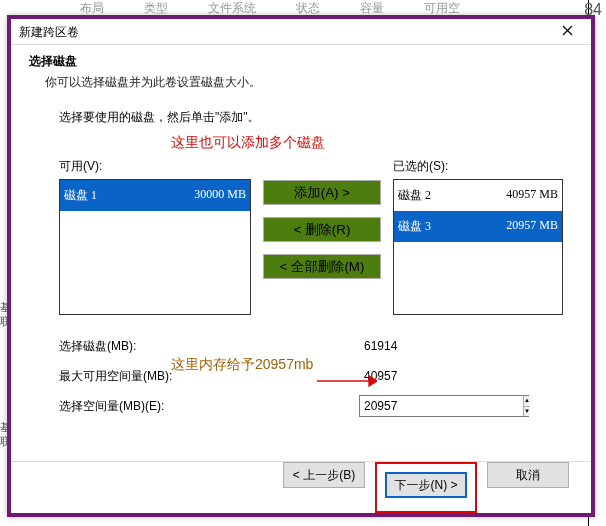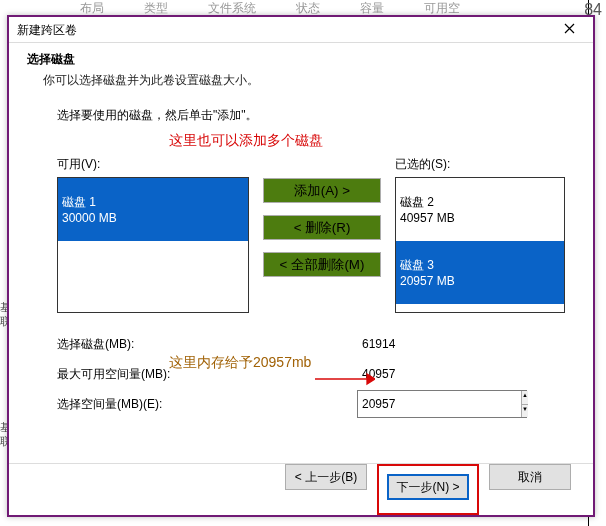--- a/index.html
+++ b/index.html
@@ -9,21 +9,21 @@
   
   .bg-headers { position:absolute; top:0; left:0; right:0; height:18px; display:flex; gap:40px; padding-left:80px; color:#999; font-size:12px; white-space:nowrap; }
   .bg-right-edge { position:absolute; right:0; top:0; width:18px; height:526px; border-left:1px solid #000; background:#fff; }
   .bg-cell-84 { position:absolute; right:4px; top:1px; font-size:16px; color:#555; }
   .bg-text-basic { position:absolute; left:0; top:300px; font-size:11px; color:#444; }
   .bg-text-online { position:absolute; left:0; top:314px; font-size:11px; color:#444; }
   .bg-text-basic2 { position:absolute; left:0; top:420px; font-size:11px; color:#444; }
   .bg-text-online2 { position:absolute; left:0; top:434px; font-size:11px; color:#444; }
 
   
-  .dialog { position:absolute; left:7px; top:15px; width:588px; height:502px; background:#fff; border:2px solid #701a75; box-shadow:0 0 6px rgba(0,0,0,.25); }
+  .dialog { position:absolute; left:7px; top:15px; width:588px; height:502px; background:#fff; border:4px solid #701a75; box-shadow:0 0 6px rgba(0,0,0,.25); }
   .titlebar { height:26px; line-height:26px; padding:0 6px 0 8px; border-bottom:1px solid #dcdcdc; display:flex; justify-content:space-between; align-items:center; }
   .titlebar .title { font-size:12px; }
   .close-btn { width:36px; height:24px; text-align:center; line-height:22px; font-size:15px; cursor:default; }
 
   .intro { padding:8px 18px 4px 18px; }
   .intro .hdr { font-weight:bold; margin-bottom:4px; }
   .intro .sub { padding-left:16px; color:#222; }
 
   .instr { padding:14px 0 4px 48px; }
 
@@ -34,32 +34,32 @@
   .cols { display:flex; justify-content:space-between; align-items:flex-start; }
   .col-left  { width:192px; }
   .col-mid   { width:130px; padding-top:22px; }
   .col-right { width:170px; }
 
   .lbox-label { margin-bottom:4px; }
 
   .listbox { width:100%; border:1px solid #333; background:#fff; }
   .listbox.left  { height:136px; }
   .listbox.right { height:136px; }
-  .lb-row { display:flex; padding:16px 4px; font-family:Liberation Sans, sans-serif; font-size:12px; white-space:pre;flex-direction:column; }
+  .lb-row { display:flex; padding:7px 4px; font-family:Liberation Serif, serif; font-size:12px; white-space:pre; }
   .lb-row .dname { width:52px; }
-  .lb-row .dsize { flex:1; text-align:left; }
+  .lb-row .dsize { flex:1; text-align:right; }
   .lb-row.sel { background:#0a63c7; color:#fff; }
 
   .mid-btn { display:block; width:118px; height:25px; margin:0 auto 12px auto; background:#4d7c0f; border:1px solid #adadad; cursor:default; }
 
   .spec-rows { margin-top:18px; }
   .spec-row { display:flex; align-items:center; height:26px; margin-bottom:4px; }
   .spec-row .slabel { width:300px; }
   .spec-row .sval-ro { width:170px; border:1px solid transparent; padding:2px 4px; }
-  .spec-row .sval-spin { width:170px; display:flex; border:1px solid #7a7a7a; height:28px; }
+  .spec-row .sval-spin { width:170px; display:flex; border:1px solid #7a7a7a; height:22px; }
   .spec-row .sval-spin input { flex:1; border:none; padding:0 4px; font-size:12px; outline:none; }
   .spinbtns { width:16px; display:flex; flex-direction:column; border-left:1px solid #aaa; }
   .spinbtns div { flex:1; font-size:6px; text-align:center; line-height:9px; background:#f0f0f0; border-bottom:1px solid #aaa; cursor:default; }
   .spinbtns div:last-child { border-bottom:none; }
 
   .annot-mid { position:absolute; color:#a16207; font-size:14px; left:160px; top:204px; pointer-events:none; }
   .arrow { position:absolute; left:306px; top:222px; pointer-events:none; }
   .arrow svg line, .arrow svg path { stroke:#d80808; stroke-width:1.3; fill:#d80808; }
 
   .footer { position:absolute; left:0; right:0; bottom:0; height:52px; border-top:1px solid #ddd; display:flex; justify-content:flex-end; gap:10px; padding-right:22px; }

